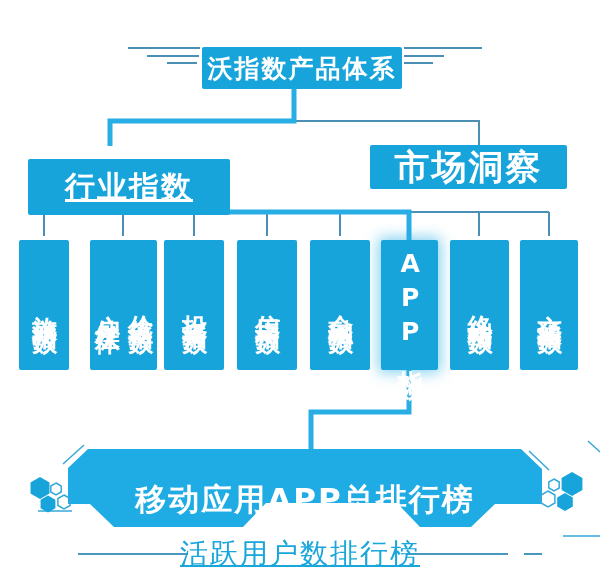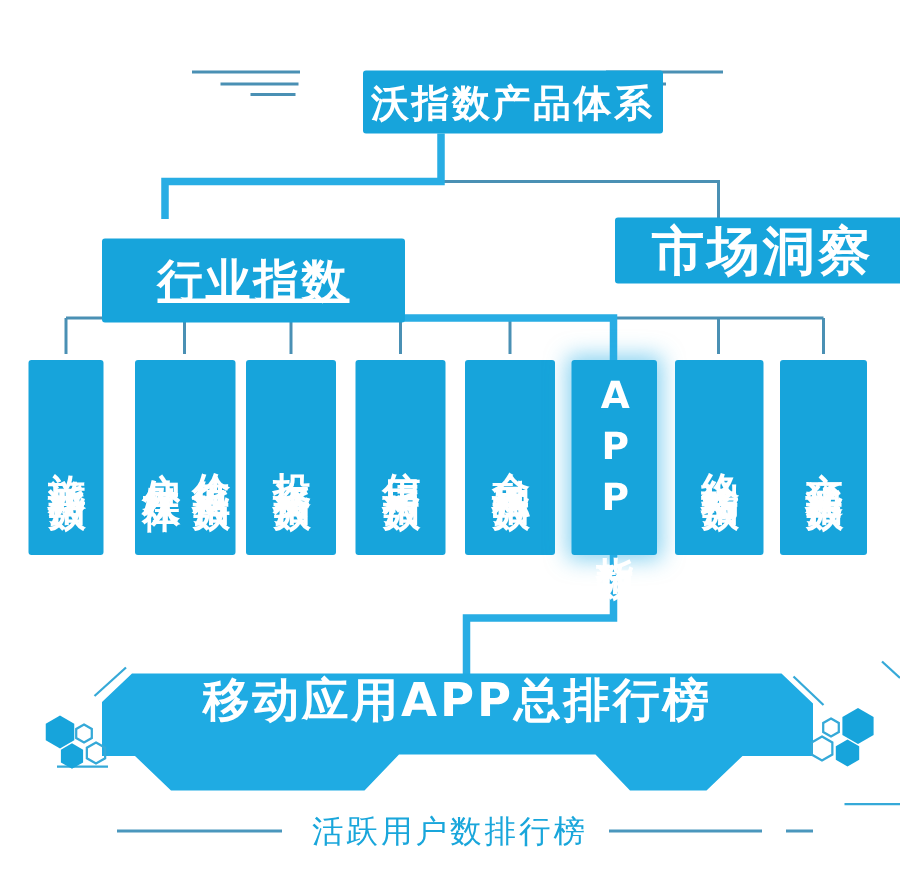--- a/index.html
+++ b/index.html
@@ -6,41 +6,41 @@
   .canvas{
     position:relative;width:600px;height:581px;background:#ffffff;overflow:hidden;
     font-family:"DejaVu Sans","Liberation Sans",sans-serif;
   }
   .layer{position:absolute;left:0;top:0;width:600px;height:581px;}
   .node{
     position:absolute;background:#17a4db;color:#ffffff;font-weight:bold;
     display:flex;align-items:center;justify-content:center;border-radius:2px;
     z-index:2;
   }
-  .node.h{letter-spacing:2px;margin-left:40px;}
+  .node.h{letter-spacing:2px;}
   .title-node{left:202px;top:47px;width:200px;height:42px;font-size:25px;}
   .lvl2-left{left:28px;top:159px;width:202px;height:56px;font-size:30px;text-decoration:underline;}
   .lvl2-right{left:370px;top:145px;width:197px;height:44px;font-size:35px;}
   .col{
     top:240px;height:130px;gap:7px;
   }
   .vtxt{
     writing-mode:vertical-lr;text-orientation:upright;
     font-size:25px;font-weight:bold;letter-spacing:5px;line-height:1.05;
   }
   .col.glow{box-shadow:0 0 14px 3px rgba(41,174,230,.55);}
   .banner-label{
-    position:absolute;left:68px;top:443px;width:474px;height:48px;z-index:3;
+    position:absolute;left:68px;top:476px;width:474px;height:48px;z-index:3;
     display:flex;align-items:center;justify-content:center;
     color:#ffffff;font-weight:bold;font-size:31px;letter-spacing:2px;
   }
   .footer-label{
     position:absolute;left:150px;top:539px;width:300px;height:30px;z-index:3;
     display:flex;align-items:center;justify-content:center;
-    color:#19a6db;font-weight:500;font-size:21px;letter-spacing:2px;
+    color:#19a6db;font-weight:500;font-size:28px;letter-spacing:2px;text-decoration:underline;
   }
   svg{display:block;}
 </style>
 </head>
 <body>
 
 <div class="canvas">
 
   <svg class="layer" width="600" height="581" viewBox="0 0 600 581">
 

